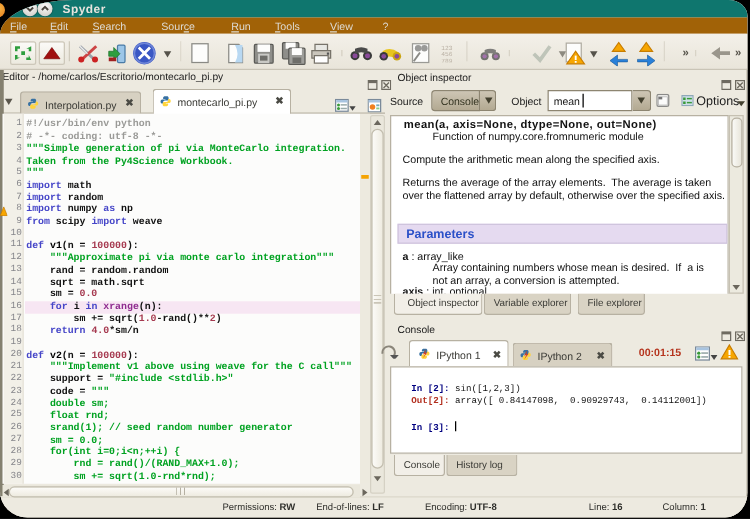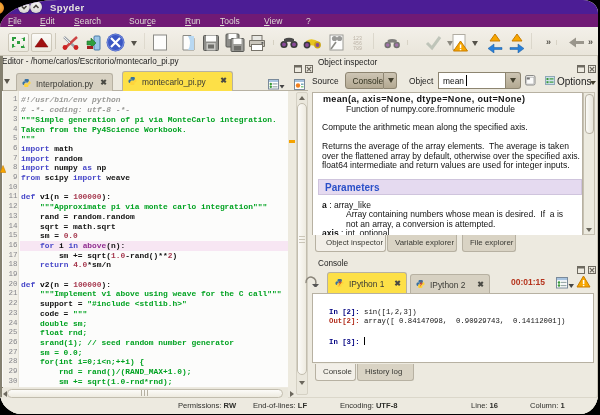--- a/index.html
+++ b/index.html
@@ -1,40 +1,40 @@
 <!DOCTYPE html>
 <html><head><meta charset="utf-8"><style>
 *{margin:0;padding:0;box-sizing:border-box}
 html,body{width:600px;height:415px;background:#000;overflow:hidden;font-family:"Liberation Sans",sans-serif}
 .win{position:absolute;left:0;top:0;width:598px;height:414px;background:#edeae0;box-shadow:inset -1px 0 0 #c8c3b5,inset 0 -1px 0 #d2cec1;border-radius:58px 15px 18px 22px / 28px 13px 20px 21px;overflow:hidden}
-.titlebar{position:absolute;left:0;top:0;width:100%;height:14px;background:#4c1d95}
-.menubar{position:absolute;left:0;top:14px;width:100%;height:13px;background:#701a75;color:#dedbd4;font-size:8.5px}
+.titlebar{position:absolute;left:0;top:0;width:100%;height:14px;background:#0f766e}
+.menubar{position:absolute;left:0;top:14px;width:100%;height:13px;background:#a16207;color:#dedbd4;font-size:8.5px}
 .menubar span{position:absolute;top:2px}
 .menubar u{text-decoration:underline}
 .title{position:absolute;left:50px;top:2px;color:#e7e4de;font-size:9.5px;font-weight:bold;letter-spacing:.4px}
 .wbtn{position:absolute;top:1px;width:12px;height:12px;border-radius:50%;background:radial-gradient(circle at 50% 35%,#fdfdfd,#c9c6c0);box-shadow:0 0 1px #111}
 .wbtn svg{position:absolute;left:1px;top:1px}
 .toolbar{position:absolute;left:0;top:27px;width:100%;height:29px;background:linear-gradient(#f3f0e9,#e9e5da);border-bottom:1px solid #c9c4b6}
 .tbtn{border:1px solid #cdc8ba;border-radius:2px;background:linear-gradient(#fbfaf7,#eceadf)}
 .sep{position:absolute;top:33px;width:1px;height:16px;background:#cfcabc}
 
 .ehdr{position:absolute;left:2px;top:57px;width:306px;height:14px;font-size:8.2px;color:#1c1c1c}
 .phicons{position:absolute;width:20px;height:9px}
 .tabbar-e{position:absolute;left:0;top:71px;width:308px;height:20px;border-bottom:1px solid #b7b1a2}
 .tab{position:absolute;font-size:8.4px;color:#3a3a35;border:1px solid #b7b1a2;border-bottom:none;border-radius:3px 3px 0 0}
 .tab.inactive{background:#d7d1c2;top:73px;height:18px}
-.tab.active{background:#fde047;top:70.5px;height:21.5px}
+.tab.active{background:#ffffff;top:70.5px;height:21.5px}
 .tab .lbl{position:absolute;left:19px;top:5px;white-space:nowrap}
 .tab .x{position:absolute;right:5px;top:4px;font-weight:bold;color:#4a4a44;font-size:8px}
 .pyico{position:absolute;left:4px;top:4px;width:11px;height:10px}
 .code-bg{position:absolute;left:2px;top:91px;width:286px;height:295.5px;background:#fcfcfb}.gutbg{position:absolute;left:3px;top:91px;width:16px;height:295.5px;background:#f2f0e8;border-right:1px solid #e5e2d8}.flagcol{position:absolute;left:288px;top:91px;width:8px;height:295.5px;background:#edeadf}.eborder{position:absolute;left:0;top:56px;width:3px;height:341px;background:#84806f}
 .gutter{position:absolute;left:0;top:95.4px;width:17.5px;font:7.5px "Liberation Mono",monospace;color:#85858a;text-align:right;line-height:9.7px;white-space:pre}
 .code{position:absolute;left:21px;top:95.4px;font:bold 7.9px "Liberation Mono",monospace;color:#111;line-height:9.7px;white-space:pre}
 .hl16{position:absolute;left:19.5px;top:240.9px;width:268.5px;height:9.7px;background:#f7e6f3}
-.cm{color:#9a9a97;font-style:italic;font-weight:bold}
+.cm{color:#9a9a97;font-weight:bold}
 .st{color:#00a221}
 .kw{color:#4646c8}
 .bi{color:#8f2c8f}
 .nu{color:#a63a50}
 .df{color:#000}
 
 .vscroll{position:absolute;left:295.5px;top:92px;width:12px;height:303px;background:#eae7dc;border:1px solid #d5d1c4;border-radius:2px}
 .vthumb{position:absolute;left:296.5px;top:103px;width:10px;height:272px;background:linear-gradient(90deg,#fcfbf8,#eeebe0);border:1px solid #c2bdae;border-radius:5px}
 .hscroll{position:absolute;left:2px;top:387.5px;width:286px;height:10.5px;background:#eae7dc;z-index:3}
 .hthumb{position:absolute;left:7px;top:388.5px;width:276px;height:9px;background:linear-gradient(#fcfbf8,#eeebe0);border:1px solid #c2bdae;border-radius:4.5px;z-index:3}
@@ -290,21 +290,21 @@
 <span class="kw">import</span> math
 <span class="kw">import</span> random
 <span class="kw">import</span> numpy <span class="kw">as</span> np
 <span class="kw">from</span> scipy <span class="kw">import</span> weave
 
 <span class="kw">def</span> <span class="df">v1</span>(n = <span class="nu">100000</span>):
     <span class="st">"""Approximate pi via monte carlo integration"""</span>
     rand = random.random
     sqrt = math.sqrt
     sm = <span class="nu">0.0</span>
-    <span class="kw">for</span> i <span class="kw">in</span> <span class="bi">above</span>(n):
+    <span class="kw">for</span> i <span class="kw">in</span> <span class="bi">xrange</span>(n):
         sm += sqrt(<span class="nu">1.0</span>-rand()**<span class="nu">2</span>)
     <span class="kw">return</span> <span class="nu">4.0</span>*sm/n
 
 <span class="kw">def</span> <span class="df">v2</span>(n = <span class="nu">100000</span>):
     <span class="st">"""Implement v1 above using weave for the C call"""</span>
     support = <span class="st">"#include &lt;stdlib.h&gt;"</span>
     code = <span class="st">"""</span>
 <span class="st">    double sm;</span>
 <span class="st">    float rnd;</span>
 <span class="st">    srand(1); // seed random number generator</span>
@@ -363,21 +363,20 @@
       <rect x="4.5" y="5.5" width="4" height="1.2" fill="#3a9a3a"></rect>
     </svg>
   <div style="position:absolute;left:557px;top:75.5px;font-size:10px;color:#1c1c1c">Options</div>
   <div style="position:absolute;left:590px;top:81px;width:0;height:0;border-left:3px solid transparent;border-right:3px solid transparent;border-top:4px solid #43402f"></div>
   <div class="obox">
     <div class="t" style="left:10px;top:0.5px;font-weight:bold;font-size:9px;letter-spacing:.35px">mean(a, axis=None, dtype=None, out=None)</div>
     <div class="t" style="left:9px;top:29px">Compute the arithmetic mean along the specified axis.</div>
     <div class="t" style="left:33px;top:10.5px">Function of numpy.core.fromnumeric module</div>
     <div class="t" style="left:9px;top:57.5px">over the flattened array by default, otherwise over the specified axis.</div>
     <div class="t" style="left:9px;top:48px">Returns the average of the array elements.  The average is taken</div>
-    <div class="t" style="left:9px;top:67px">float64 intermediate and return values are used for integer inputs.</div>
     <div class="params">
         <span>Parameters</span>
       </div>
     <div class="t" style="left:9px;top:106.5px"><b>a</b> : array_like</div>
     <div class="t" style="left:33px;top:116px">Array containing numbers whose mean is desired.  If  a is</div>
     <div class="t" style="left:33px;top:125.5px">not an array, a conversion is attempted.</div>
     <div class="t" style="left:9px;top:135px"><b>axis</b> : int, optional</div>
   </div>
   <div class="oscroll"></div>
   <div style="position:absolute;left:584.5px;top:94px;width:9px;height:40px;background:linear-gradient(90deg,#fafaf7,#e8e5da);border:1px solid #b7b1a2;border-radius:4px"></div>

